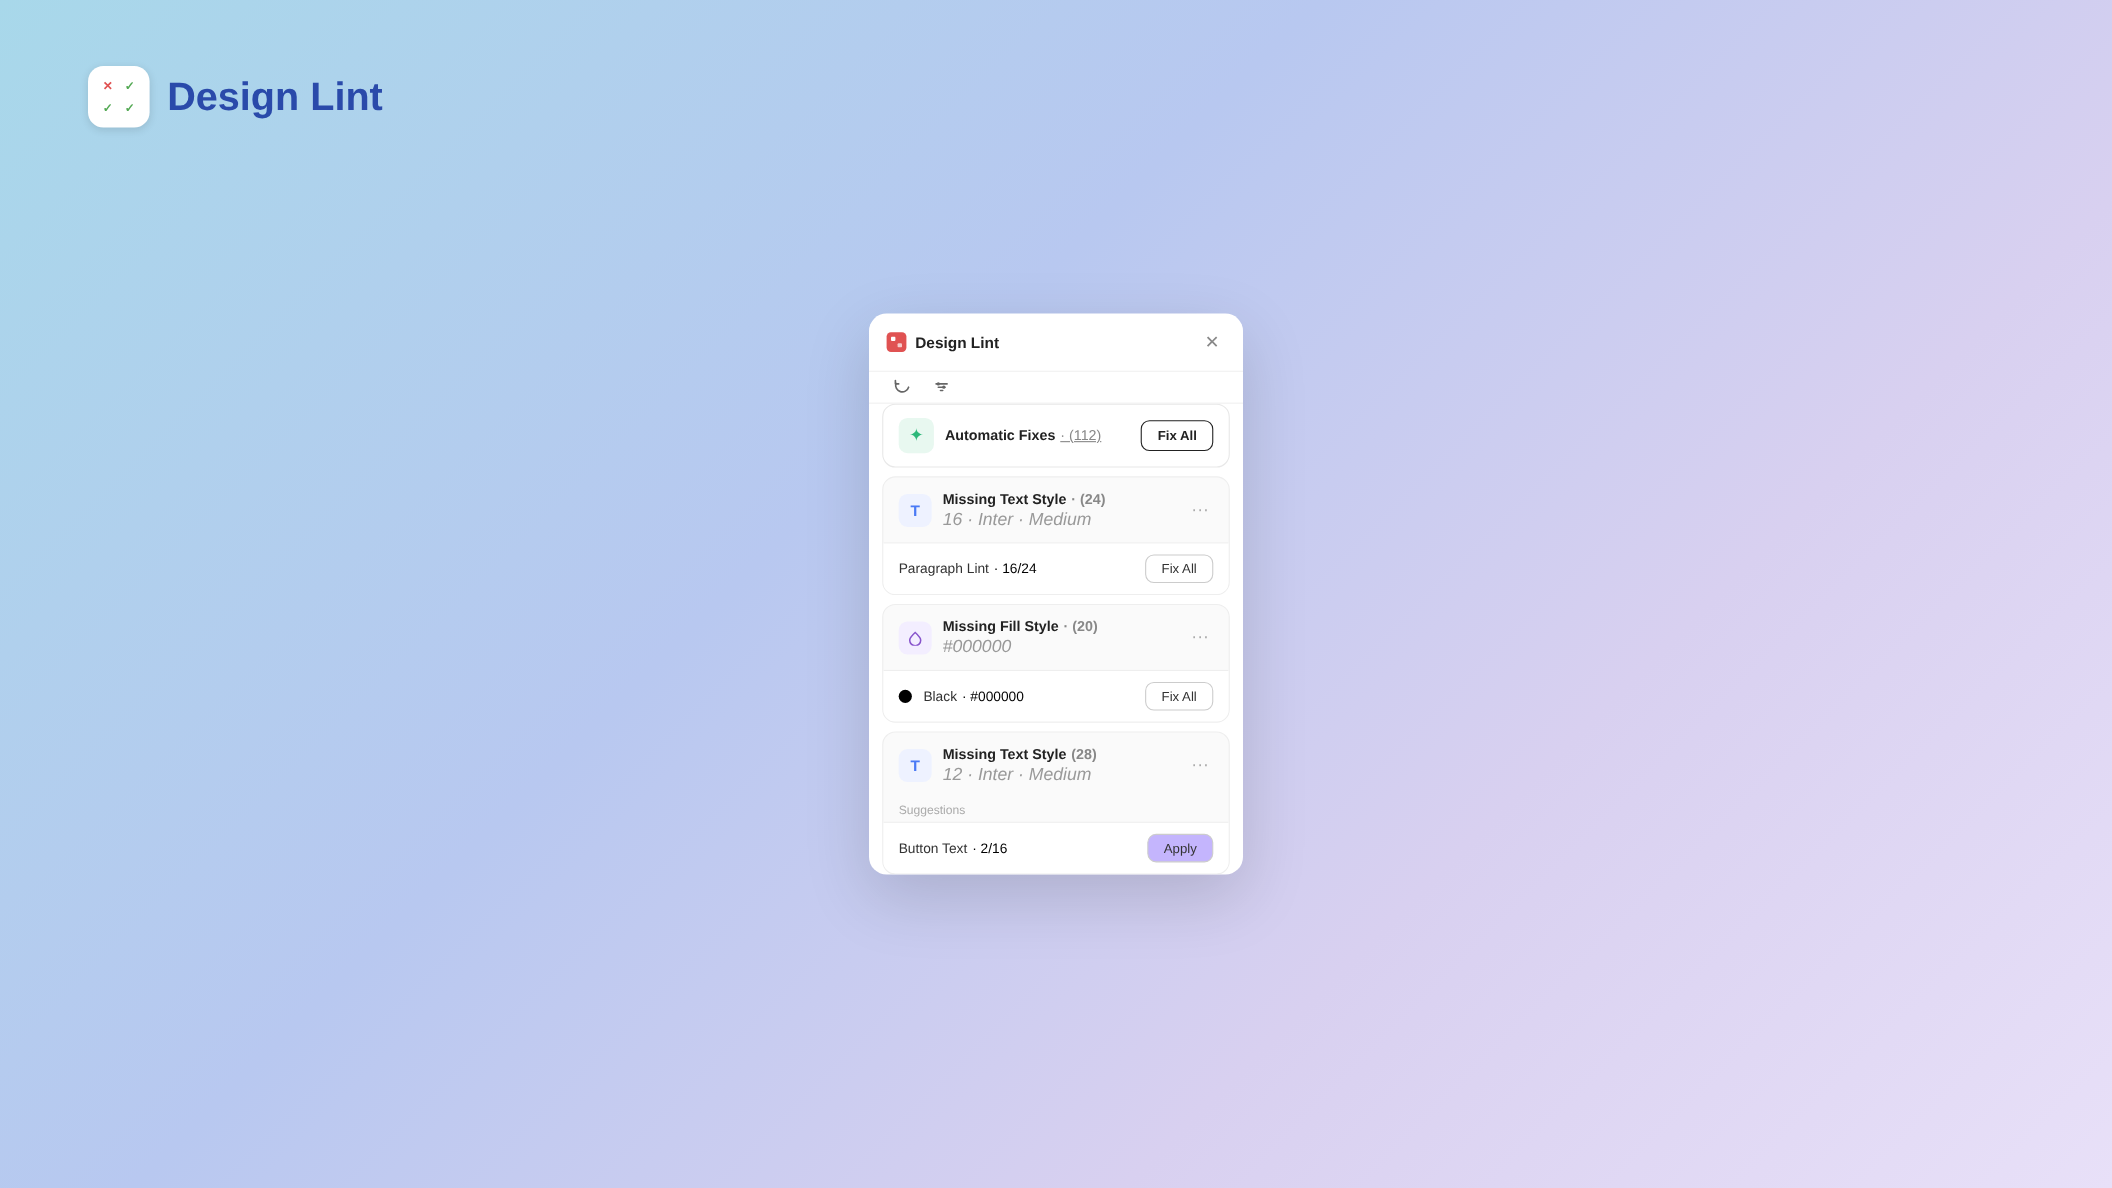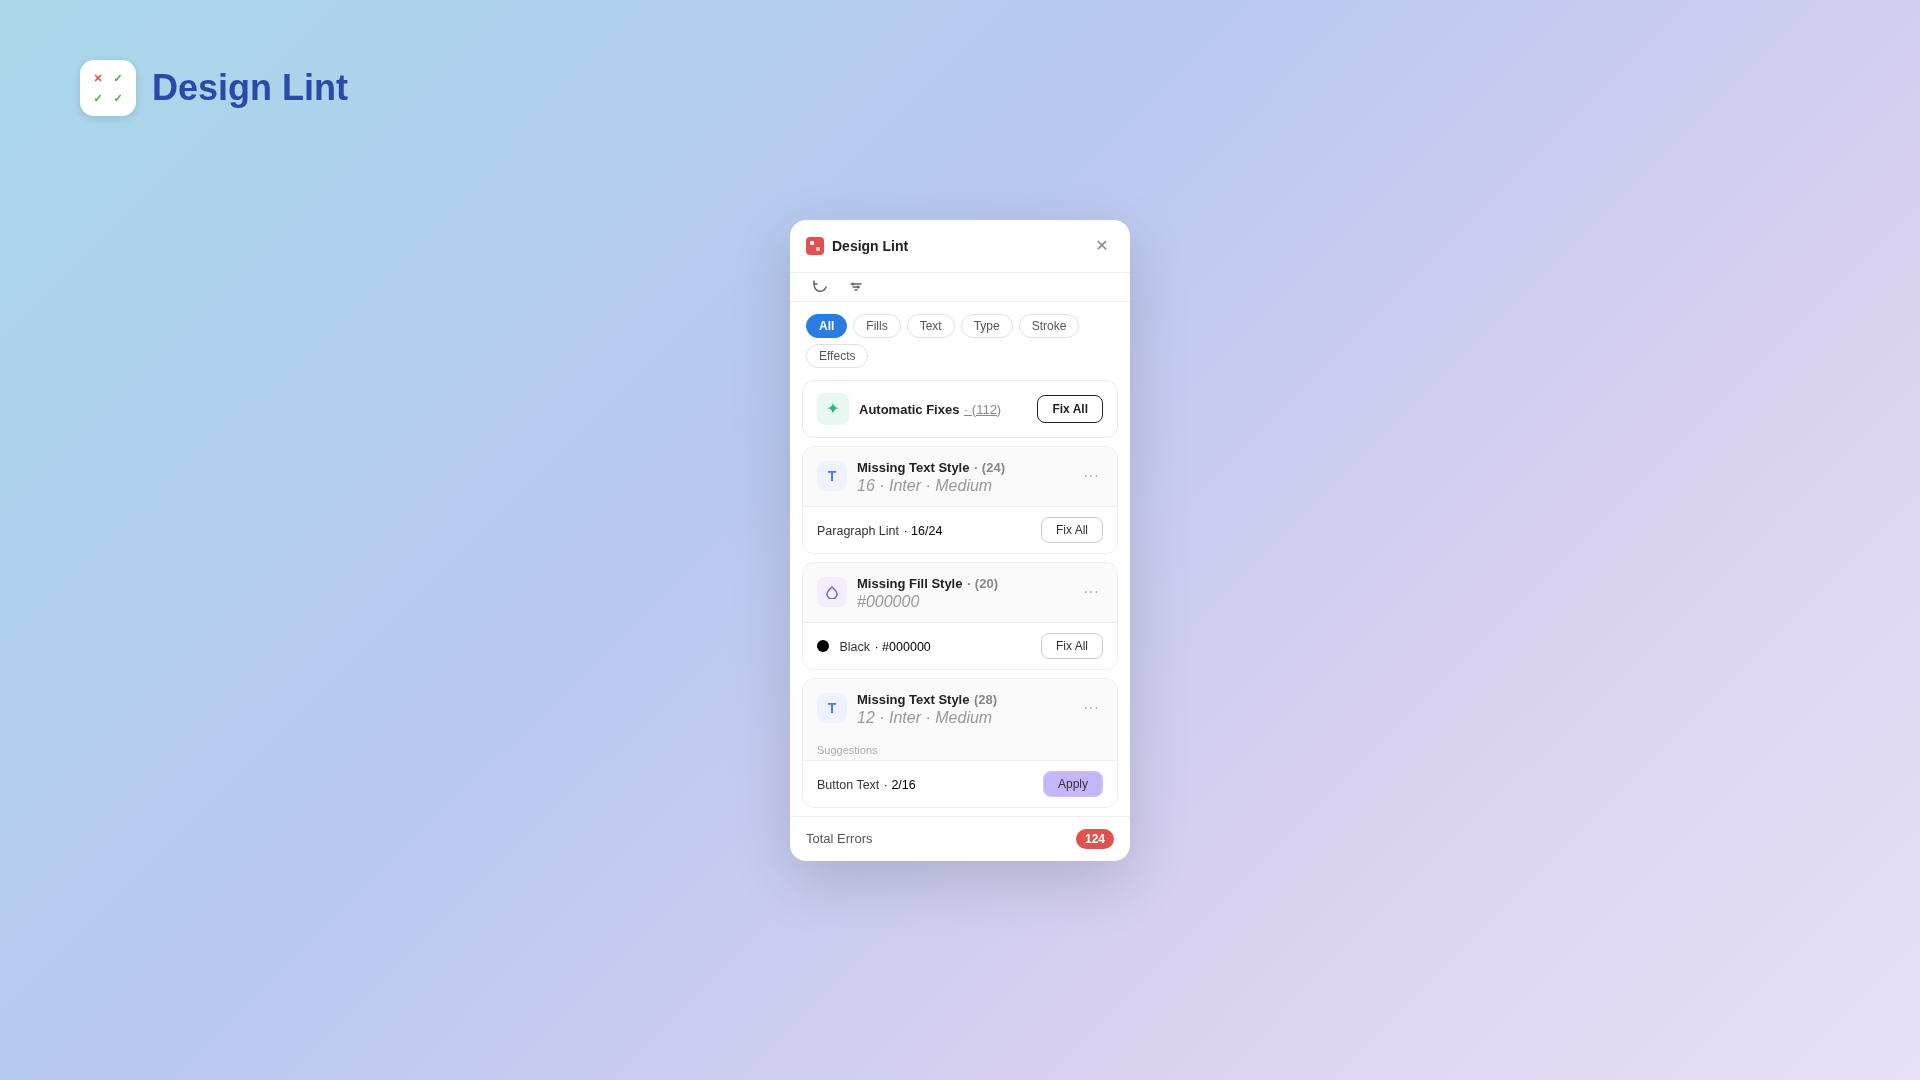--- a/index.html
+++ b/index.html
@@ -398,28 +398,20 @@
           <line x1="3" y1="5" x2="13" y2="5"></line>
           <line x1="5" y1="8" x2="11" y2="8"></line>
           <line x1="7" y1="11" x2="9" y2="11"></line>
           <circle cx="5" cy="5" r="1.5" fill="#666" stroke="none"></circle>
           <circle cx="10" cy="8" r="1.5" fill="#666" stroke="none"></circle>
         </svg>
       </div>
     </div>
   </div>
 
-  <div class="filter-chips">
-    <div class="chip active">All</div>
-    <div class="chip">Fills</div>
-    <div class="chip">Text</div>
-    <div class="chip">Type</div>
-    <div class="chip">Stroke</div>
-    <div class="chip">Effects</div>
-  </div>
 
   <div class="errors-list">
 
     <div class="auto-fix-card">
       <div class="auto-fix-left">
         <div class="auto-fix-icon">✦</div>
         <div>
           <span class="auto-fix-title">Automatic Fixes</span>
           <span class="auto-fix-count">· (112)</span>
         </div>
@@ -497,18 +489,14 @@
         <div>
           <span class="error-item-label">Button Text</span>
           <span class="error-item-meta">· 2/16</span>
         </div>
         <button class="btn-apply">Apply</button>
       </div>
     </div>
 
   </div>
 
-  <div class="panel-footer">
-    <span class="total-errors-label">Total Errors</span>
-    <span class="error-badge">124</span>
-  </div>
 
 </div>
 
 </body></html>

